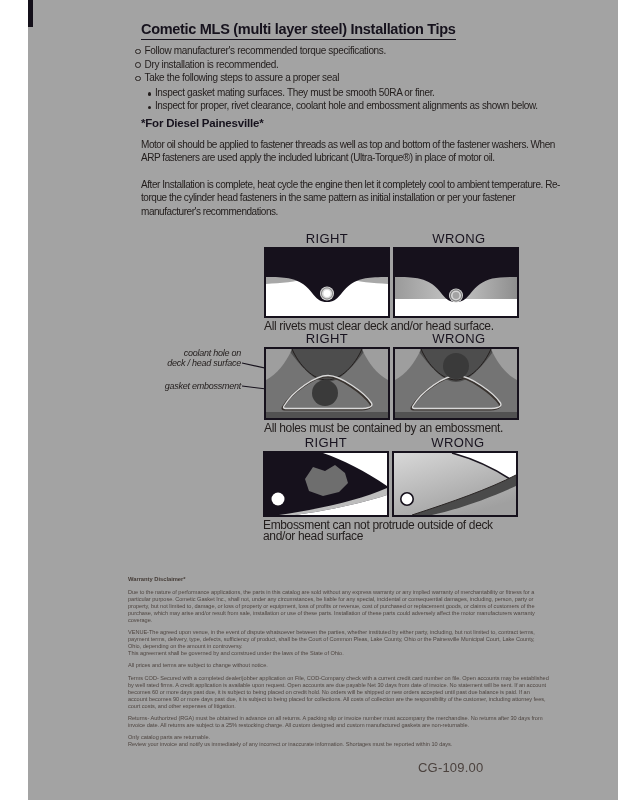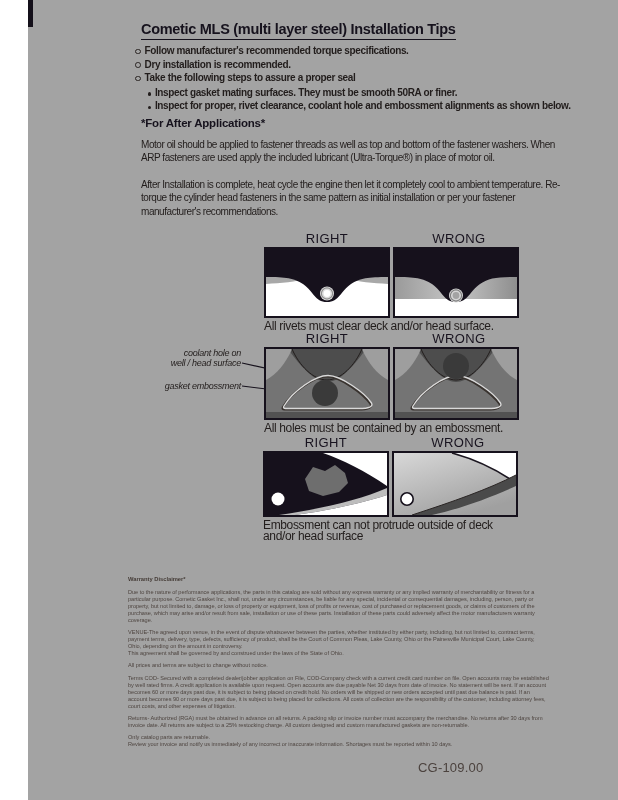--- a/index.html
+++ b/index.html
@@ -7,21 +7,21 @@
     position:relative;width:618px;height:800px;background:#a3a3a3;overflow:hidden;
     font-family:"Liberation Sans",sans-serif;color:#221d1c;margin-left:28px;
   }
   .corner-mark{position:absolute;left:0;top:0;width:5px;height:27px;background:#14101a;}
   .title{
     position:absolute;left:113px;top:21px;margin:0;
     font-size:14.5px;font-weight:bold;letter-spacing:-0.3px;color:#16121d;
     border-bottom:1.6px solid #16121d;padding-bottom:2px;display:inline-block;
   }
   .bullets{position:absolute;left:107px;top:45px;width:440px;font-size:10px;letter-spacing:-0.35px;}
-  .b-line{display:flex;align-items:flex-start;height:13.5px;font-weight:bold;}
+  .b-line{display:flex;align-items:flex-start;height:13.5px;}
   .ring{flex:0 0 auto;width:3.6px;height:3.6px;border:0.9px solid #2a2523;border-radius:50%;margin:3.5px 4px 0 0;}
   .b-line.sub{padding-left:13px;align-items:center;}
   .dot{flex:0 0 auto;width:3.4px;height:3.4px;background:#221d1c;border-radius:50%;margin:3.6px 3.5px 0 0;}
   .diesel{position:absolute;left:113px;top:117px;width:420px;font-size:10px;letter-spacing:-0.45px;line-height:13.5px;}
   .diesel h2{font-size:11.5px;font-weight:bold;letter-spacing:-0.2px;margin:0 0 7px 0;color:#16121d;}
   .diesel p{margin:0 0 13px 0;}
   .dg-row{position:absolute;width:258px;}
   .dg-labels{display:flex;justify-content:space-between;margin-bottom:1px;align-items:center;}
   .dg-label{width:126px;text-align:center;font-size:13px;letter-spacing:0.4px;color:#18131f;}
   .dg-boxes{display:flex;gap:3px;}
@@ -60,21 +60,21 @@
       <span class="dot"></span>
       <span>Inspect gasket mating surfaces.  They must be smooth 50RA or finer.</span>
     </div>
     <div class="b-line sub">
       <span class="dot"></span>
       <span>Inspect for proper, rivet clearance, coolant hole and embossment alignments as shown below.</span>
     </div>
   </div>
 
   <div class="diesel">
-    <h2>*For After Applications*</h2>
+    <h2>*For Diesel Painesville*</h2>
     <p>Motor oil should be applied to fastener threads as well as top and bottom of the fastener washers. When ARP fasteners are used apply the included lubricant (Ultra-Torque®) in place of motor oil.</p>
     <p>After Installation is complete, heat cycle the engine then let it completely cool to ambient temperature. Re-torque the cylinder head fasteners in the same pattern as initial installation or per your fastener manufacturer's recommendations.</p>
   </div>
 
   <div class="dg-row" style="left:236px;top:231px;">
     <div class="dg-labels">
       <span class="dg-label">RIGHT</span>
       <span class="dg-label">WRONG</span>
     </div>
     <div class="dg-boxes">
@@ -103,21 +103,21 @@
           <circle cx="61" cy="46.5" r="5.6" fill="none" stroke="#7f7f7f" stroke-width="1.1"></circle>
           <circle cx="61" cy="46.5" r="3.4" fill="#a3a3a3"></circle>
         </svg>
       </div>
     </div>
     <div class="dg-caption">All rivets must clear deck and/or head surface.</div>
   </div>
 
   <div class="side-label" style="top:348px;">
     <div>coolant hole on</div>
-    <div>well / head surface</div>
+    <div>deck / head surface</div>
   </div>
   <div class="side-label" style="top:381px;">gasket embossment</div>
   <svg class="leader-svg" width="95" height="45">
     <line x1="4" y1="11" x2="86" y2="29" stroke="#17121d" stroke-width="1.1"></line>
     <line x1="4" y1="34" x2="53" y2="40" stroke="#17121d" stroke-width="1.1"></line>
   </svg>
 
   <div class="dg-row" style="left:236px;top:331px;">
     <div class="dg-labels">
       <span class="dg-label">RIGHT</span>

